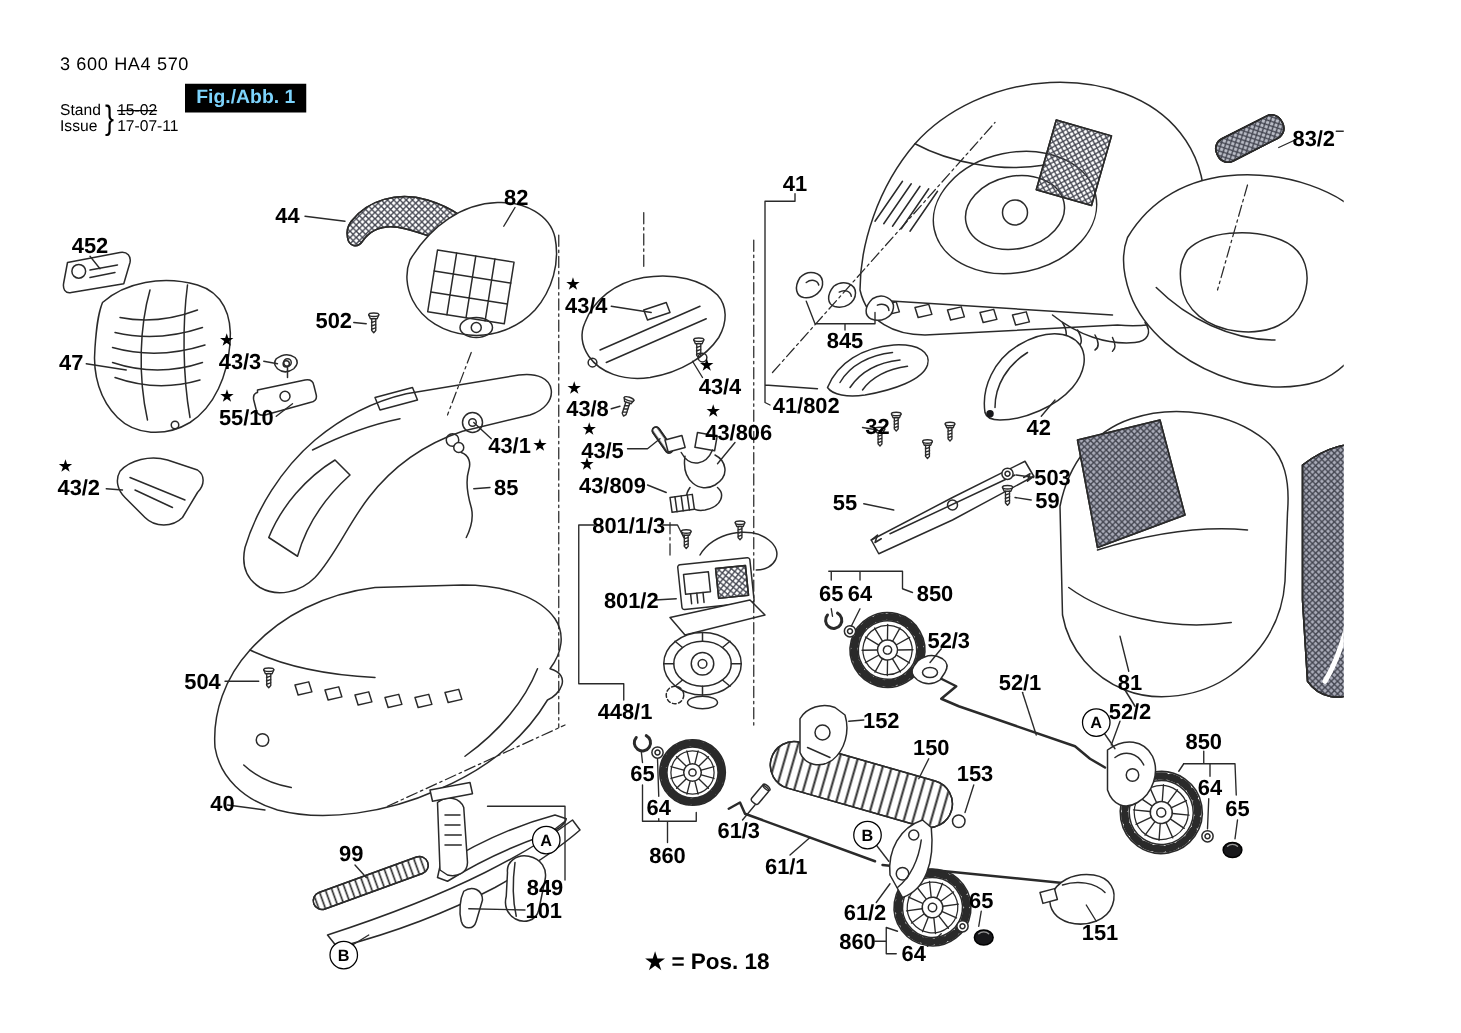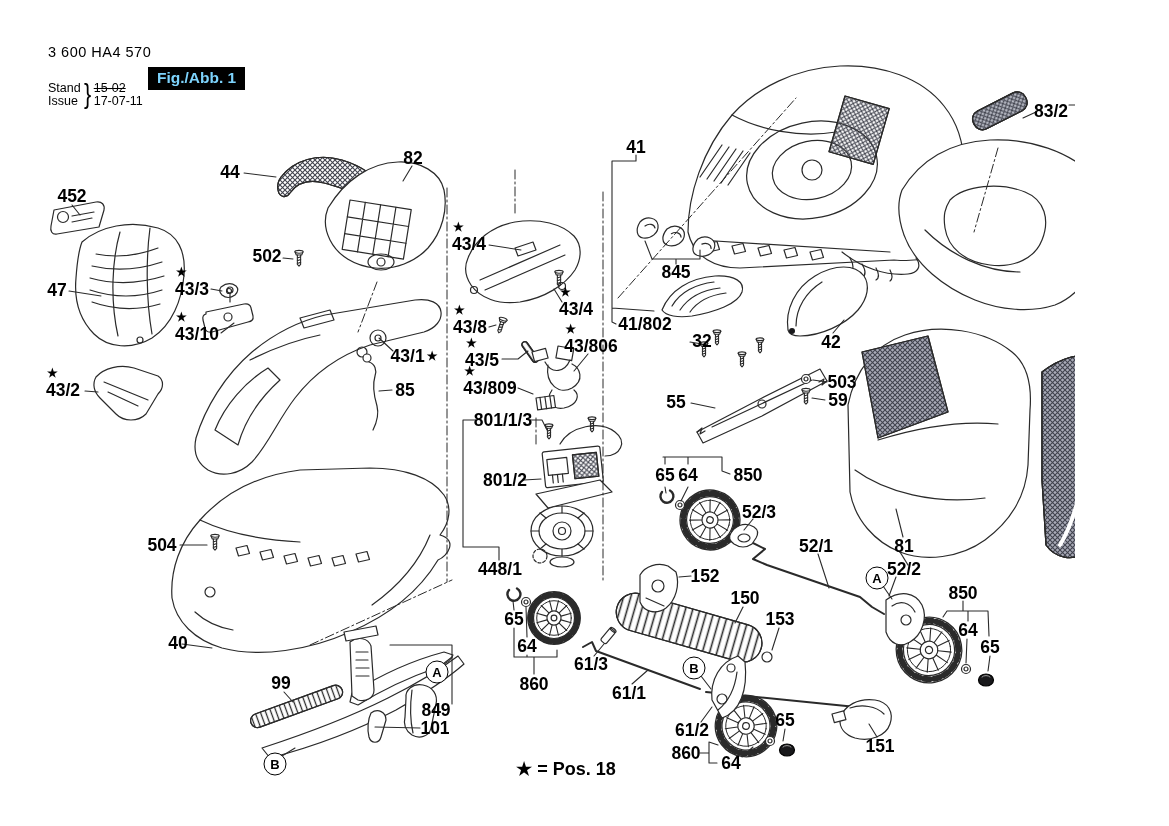--- a/index.html
+++ b/index.html
@@ -451,21 +451,21 @@
       <span class="v1">15-02</span>
       <span>17-07-11</span>
     </div>
   </div>
 </div>
 <div class="figbox">Fig./Abb. 1</div>
 
 <div class="lbl" style="left:72px;top:196px"><span>452</span></div>
 <div class="lbl" style="left:57px;top:290px"><span>47</span></div>
 <div class="lbl" style="left:192px;top:289px"><span class="star">★</span><span>43/3</span></div>
-<div class="lbl" style="left:197px;top:334px"><span class="star">★</span><span>43/10</span></div>
+<div class="lbl" style="left:197px;top:334px"><span class="star">★</span><span>55/10</span></div>
 <div class="lbl" style="left:63px;top:390px"><span class="star">★</span><span>43/2</span></div>
 <div class="lbl" style="left:230px;top:172px"><span>44</span></div>
 <div class="lbl" style="left:413px;top:158px"><span>82</span></div>
 <div class="lbl" style="left:267px;top:256px"><span>502</span></div>
 <div class="lbl" style="left:469px;top:244px"><span class="star">★</span><span>43/4</span></div>
 <div class="lbl" style="left:470px;top:327px"><span class="star">★</span><span>43/8</span></div>
 <div class="lbl" style="left:482px;top:360px"><span class="star">★</span><span>43/5</span></div>
 <div class="lbl" style="left:490px;top:388px"><span class="star">★</span><span>43/809</span></div>
 <div class="lbl" style="left:576px;top:309px"><span class="star">★</span><span>43/4</span></div>
 <div class="lbl" style="left:591px;top:346px"><span class="star">★</span><span>43/806</span></div>

